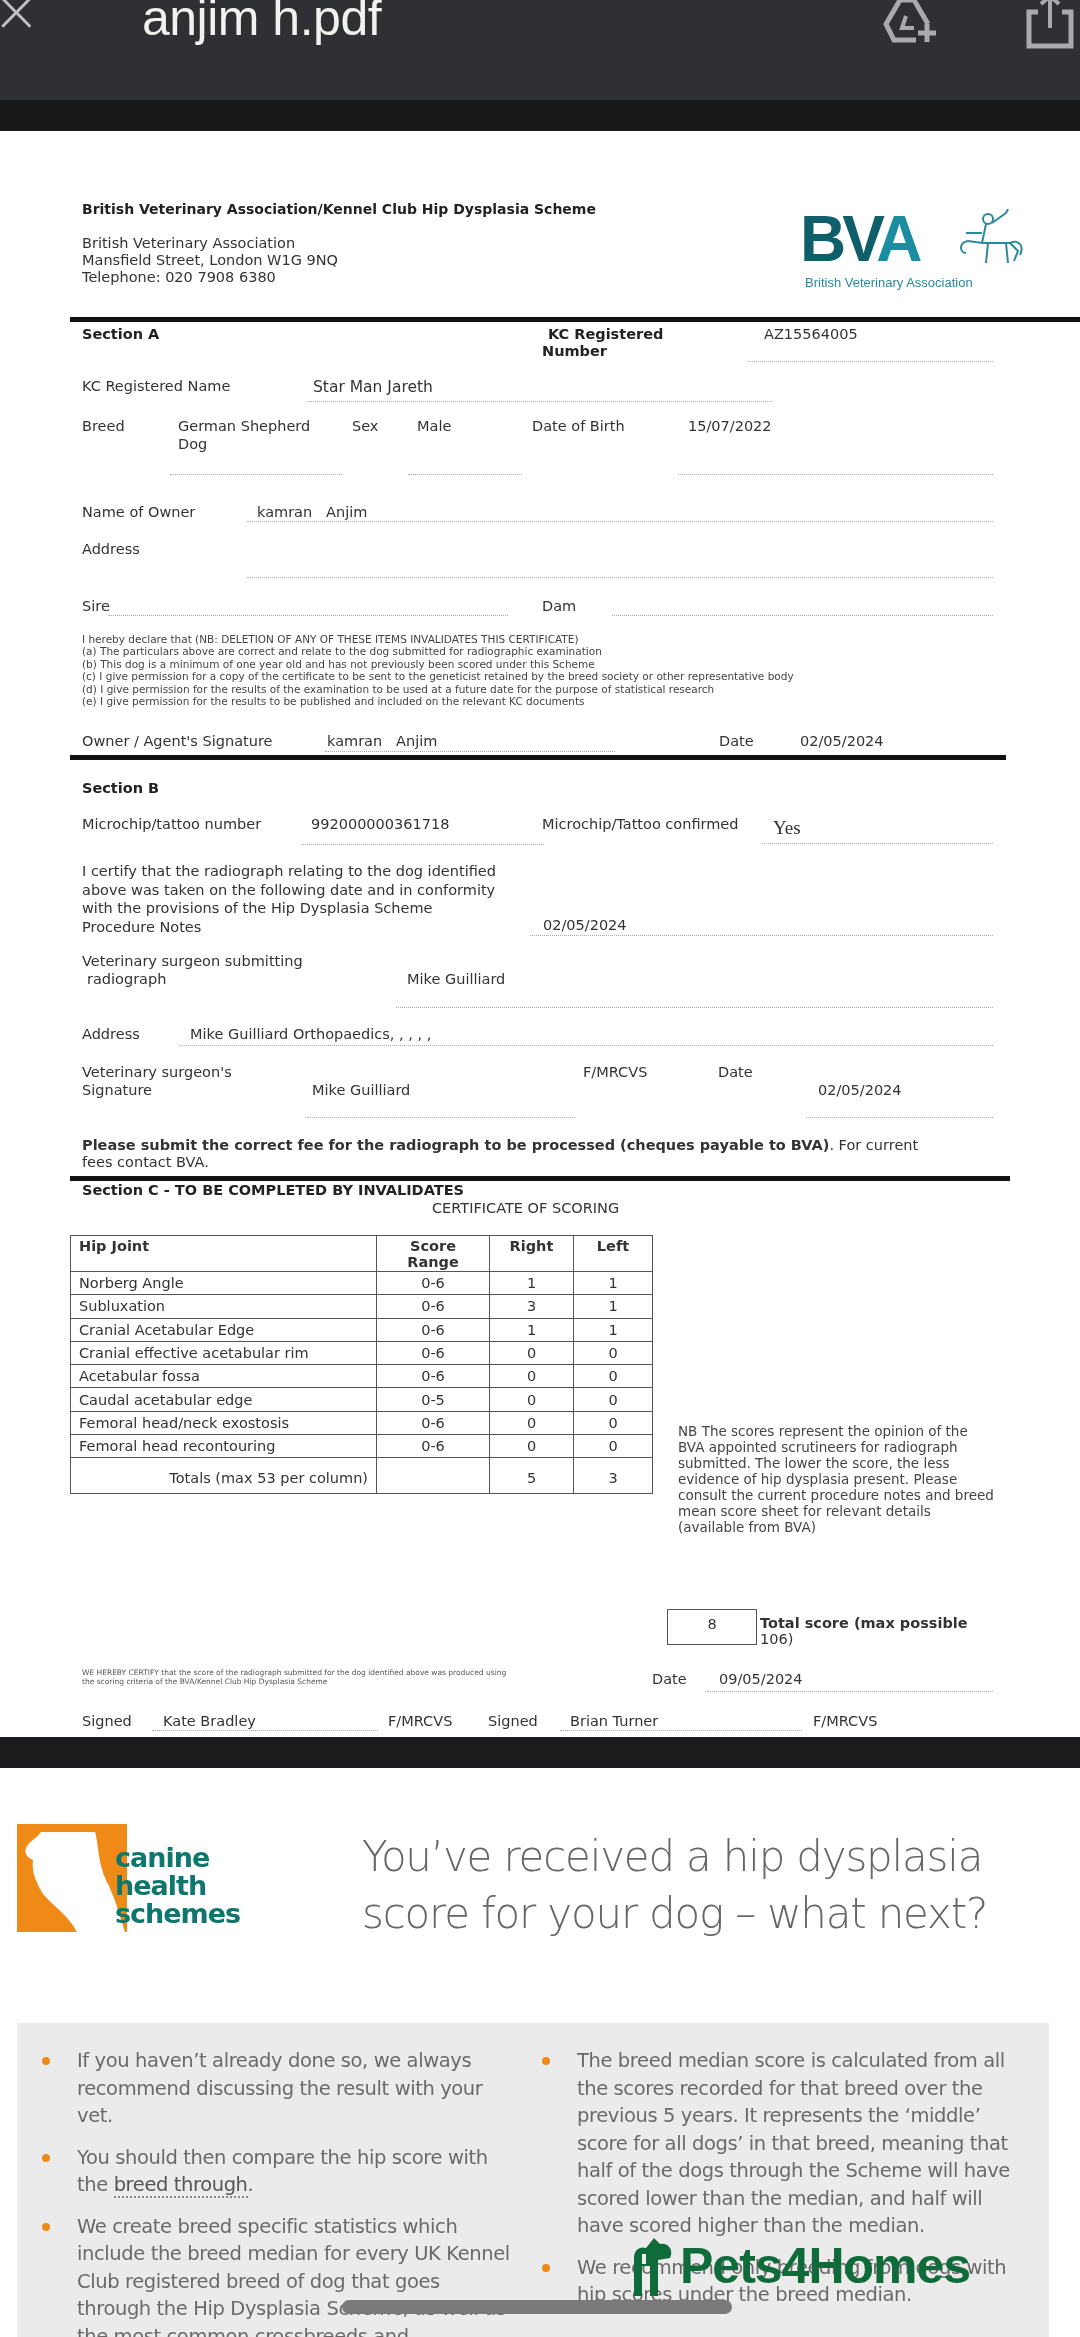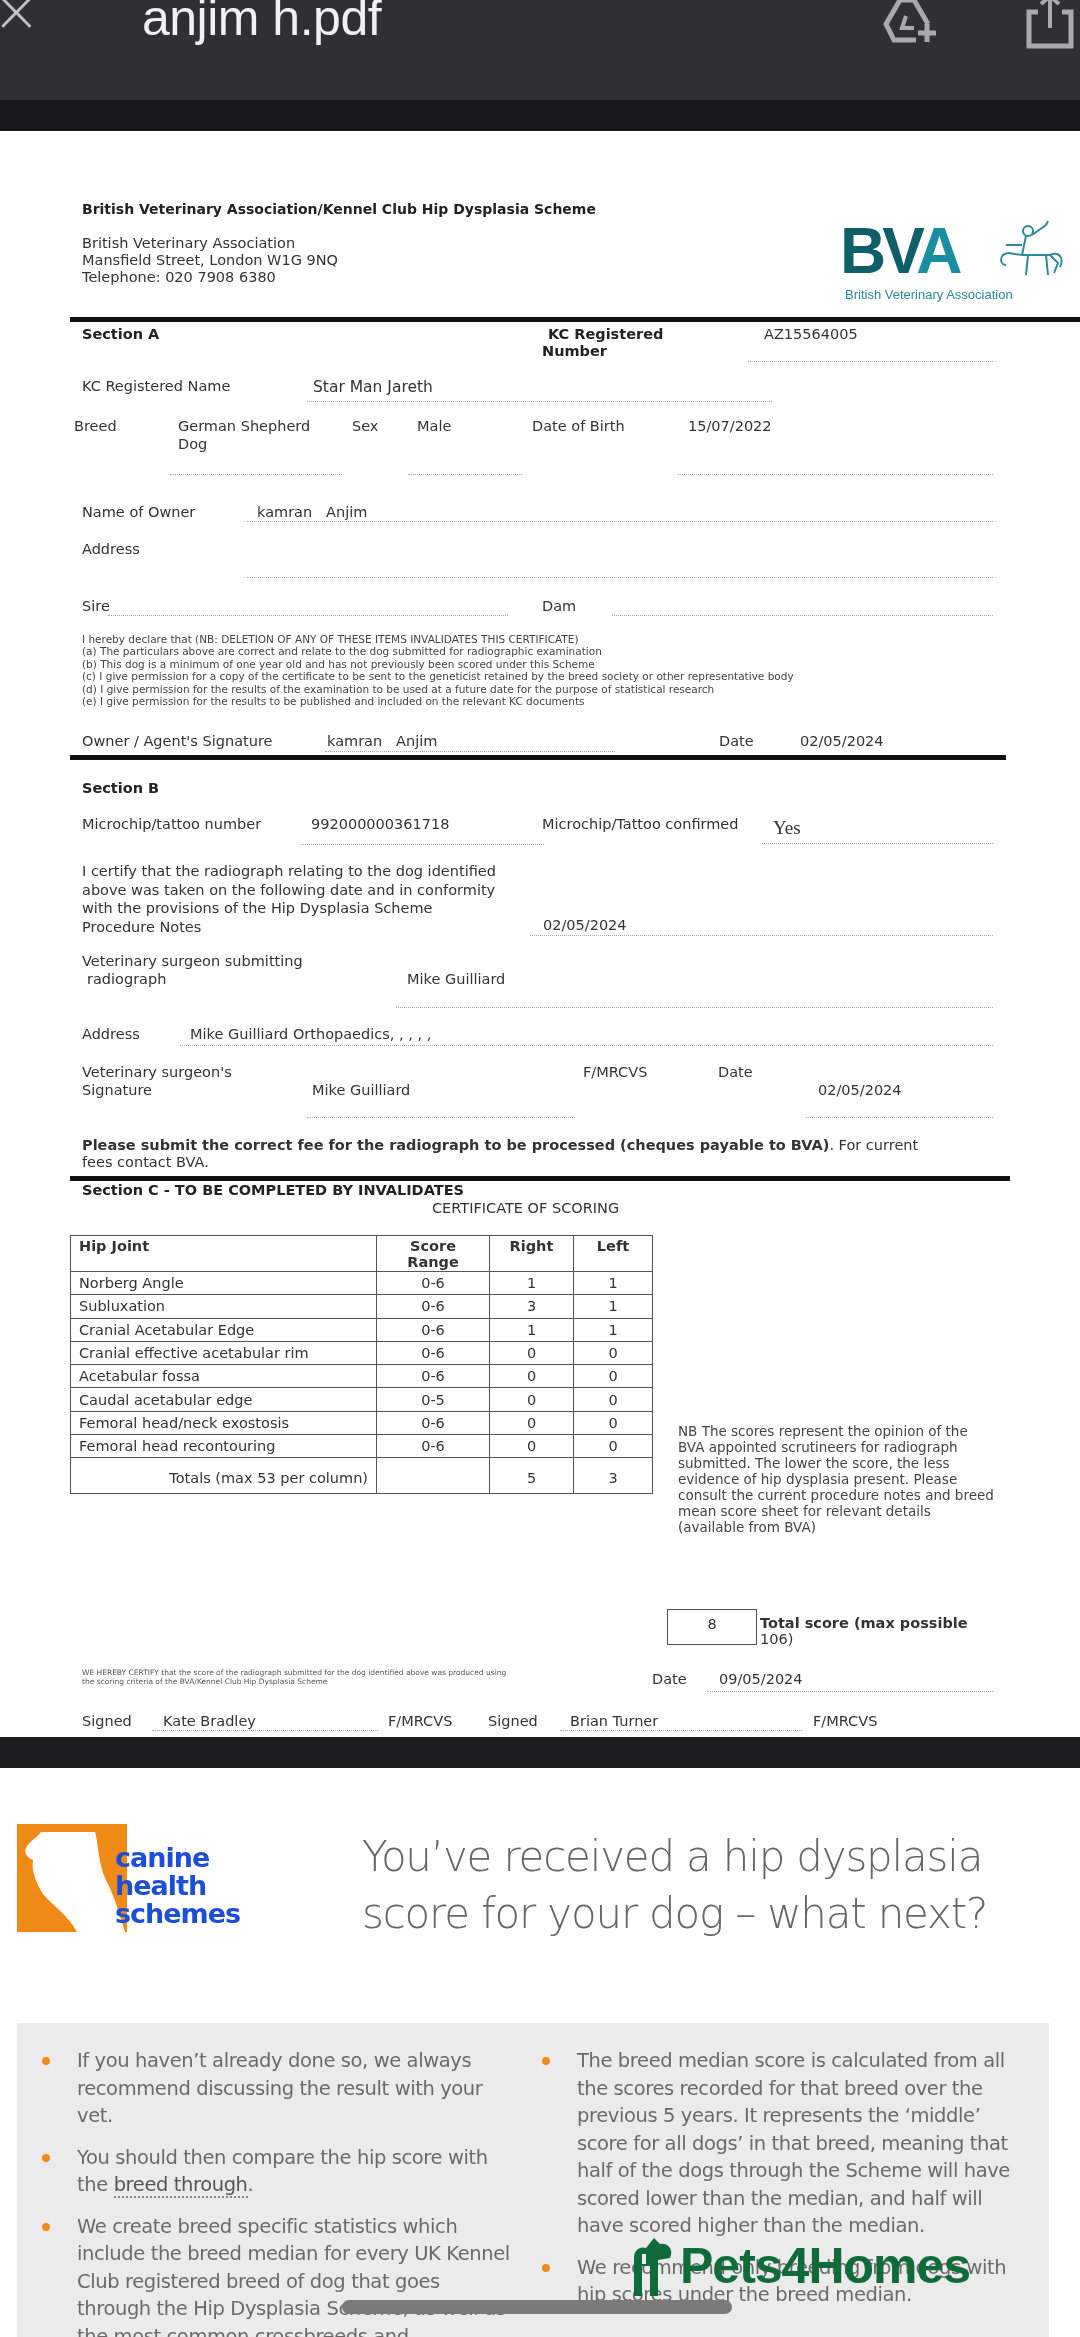--- a/index.html
+++ b/index.html
@@ -19,21 +19,21 @@
   .page1 { position: absolute; left: 0; top: 131px; width: 1080px; height: 1606px; background: #fff; }
   .abs { position: absolute; white-space: nowrap; }
   .t { font-size: 14.5px; color: #333; font-family: "DejaVu Sans", sans-serif; }
   .tb { font-size: 14.5px; font-weight: bold; color: #222; }
   .v { font-size: 15.5px; color: #333; }
   .dot { position: absolute; border-bottom: 1.5px dotted #aaa; height: 0; }
   .rule { position: absolute; background: #111; }
   .small { font-size: 10.5px; color: #444; line-height: 12.4px; }
 
   
-  .bva-logo { position: absolute; left: 800px; top: 88px; width: 230px; height: 90px; margin-left: 40px; }
+  .bva-logo { position: absolute; left: 800px; top: 76px; width: 230px; height: 90px; }
   .bva-letters { position: absolute; left: 0; top: 0; font-family: "Liberation Sans", sans-serif; font-weight: bold; font-size: 64px; color: #0f5f6a; letter-spacing: -4px; line-height: 64px; }
   .bva-letters .a { color: #1a8ea0; }
   .bva-sub { position: absolute; left: 5px; top: 68px; font-size: 13px; color: #2a8a99; font-family: "Liberation Sans", sans-serif; white-space: nowrap; }
   .bva-centaur { position: absolute; left: 148px; top: 2px; width: 80px; height: 60px; }
 
   
   table.score { position: absolute; left: 70px; top: 1104px; border-collapse: collapse; font-size: 14.5px; color: #333; }
   table.score td, table.score th { border: 1.5px solid #555; padding: 0 8px; height: 23.3px; line-height: 20px; }
   table.score th { font-weight: bold; text-align: center; vertical-align: top; line-height: 16px; padding-top: 2px; }
   table.score th.first { text-align: left; }
@@ -44,21 +44,21 @@
   .totalbox { position: absolute; left: 667px; top: 1478px; width: 90px; height: 36px; border: 1.5px solid #555; text-align: center; font-size: 14.5px; color: #333; line-height: 28px; }
   .nb { position: absolute; left: 678px; top: 1292px; width: 320px; font-size: 13.5px; color: #444; line-height: 16px; white-space: normal; }
 
   
   .sep { position: absolute; left: 0; top: 1737px; width: 1080px; height: 31px; background: #1c1c1e; }
 
   
   .page2 { position: absolute; left: 0; top: 1768px; width: 1080px; height: 569px; background: #fff; }
   .chs-logo { position: absolute; left: 17px; top: 56px; width: 110px; height: 108px; background: #ef8a17; }
   .chs-dog { position: absolute; left: 17px; top: 56px; width: 110px; height: 108px; }
-  .chs-text { position: absolute; left: 115px; top: 76px; color: #1d4ed8; font-family: "DejaVu Sans", sans-serif; font-size: 27px; font-weight: bold; line-height: 28px; letter-spacing: -1px; }
+  .chs-text { position: absolute; left: 115px; top: 76px; color: #0f766e; font-family: "DejaVu Sans", sans-serif; font-size: 27px; font-weight: bold; line-height: 28px; letter-spacing: -1px; }
   .chs-text span { display: block; }
   .headline { position: absolute; left: 362px; top: 60px; font-family: "DejaVu Sans", sans-serif; font-weight: 200; font-size: 42px; color: #666; line-height: 57px; white-space: nowrap; letter-spacing: -1.2px; }
   .info-box { position: absolute; left: 17px; top: 255px; width: 1032px; height: 320px; background: #ebebeb; }
   .col { position: absolute; top: 24px; font-size: 19.5px; color: #6a6a6a; line-height: 27.5px; font-family: "DejaVu Sans", sans-serif; letter-spacing: -0.4px; }
   .col.left { left: 25px; width: 470px; }
   .col.right { left: 525px; width: 480px; }
   .bullet { position: relative; padding-left: 35px; margin-bottom: 14px; }
   .bullet::before { content: ""; position: absolute; left: 0; top: 10px; width: 8px; height: 8px; border-radius: 50%; background: #ef8a17; }
   .bullet .link { color: #555; border-bottom: 2px dotted #888; }
 
@@ -109,21 +109,21 @@
   <div class="abs tb" style="left:82px;top:195px;">Section A</div>
   <div class="abs tb" style="left:548px;top:195px;">KC Registered</div>
   <div class="abs tb" style="left:542px;top:212px;">Number</div>
   <div class="abs t" style="left:764px;top:195px;">AZ15564005</div>
   <div class="dot" style="left:748px;top:230px;width:245px;"></div>
 
   <div class="abs t" style="left:82px;top:247px;">KC Registered Name</div>
   <div class="abs v" style="left:313px;top:247px;">Star Man Jareth</div>
   <div class="dot" style="left:307px;top:270px;width:465px;"></div>
 
-  <div class="abs t" style="left:74px;top:287px;">Breed</div>
+  <div class="abs t" style="left:82px;top:287px;">Breed</div>
   <div class="abs t" style="left:178px;top:287px;">German Shepherd</div>
   <div class="abs t" style="left:178px;top:305px;">Dog</div>
   <div class="abs t" style="left:352px;top:287px;">Sex</div>
   <div class="abs t" style="left:417px;top:287px;">Male</div>
   <div class="abs t" style="left:532px;top:287px;">Date of Birth</div>
   <div class="abs t" style="left:688px;top:287px;">15/07/2022</div>
   <div class="dot" style="left:170px;top:343px;width:172px;"></div>
   <div class="dot" style="left:408px;top:343px;width:114px;"></div>
   <div class="dot" style="left:678px;top:343px;width:315px;"></div>
 

